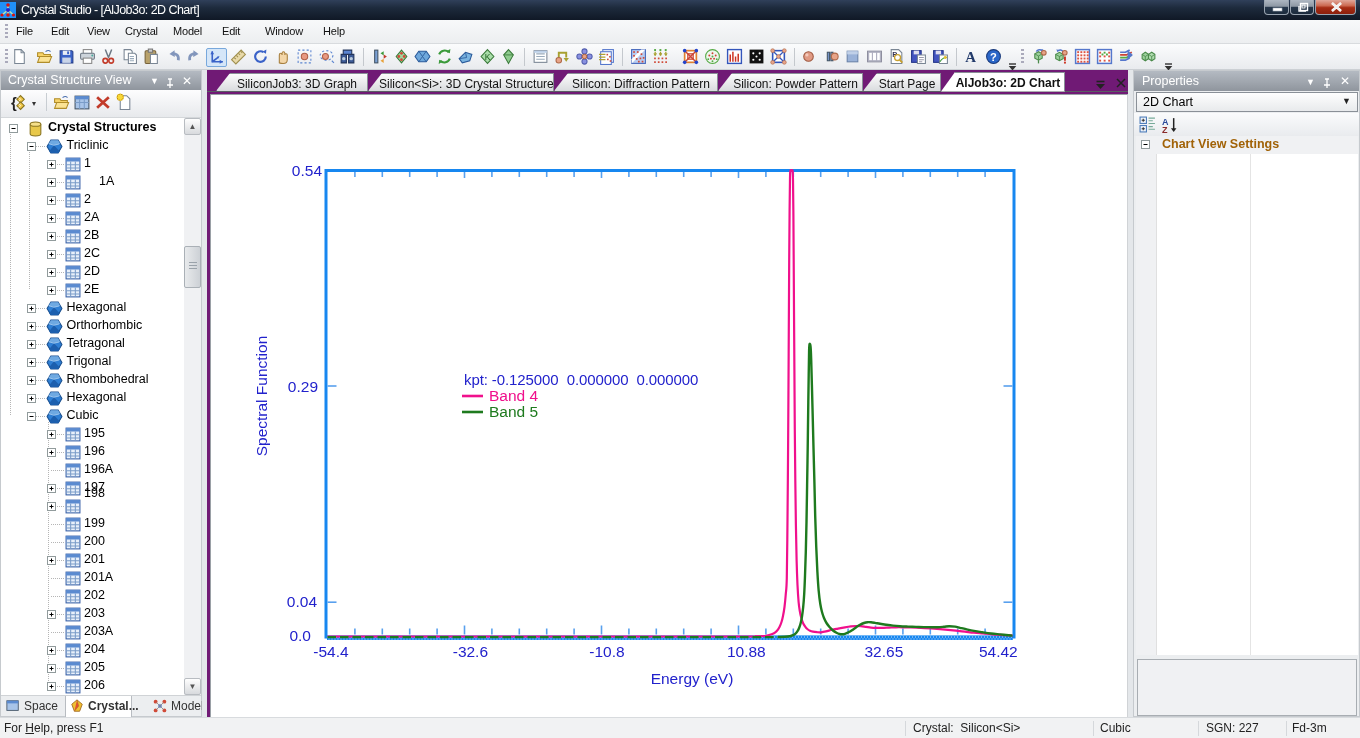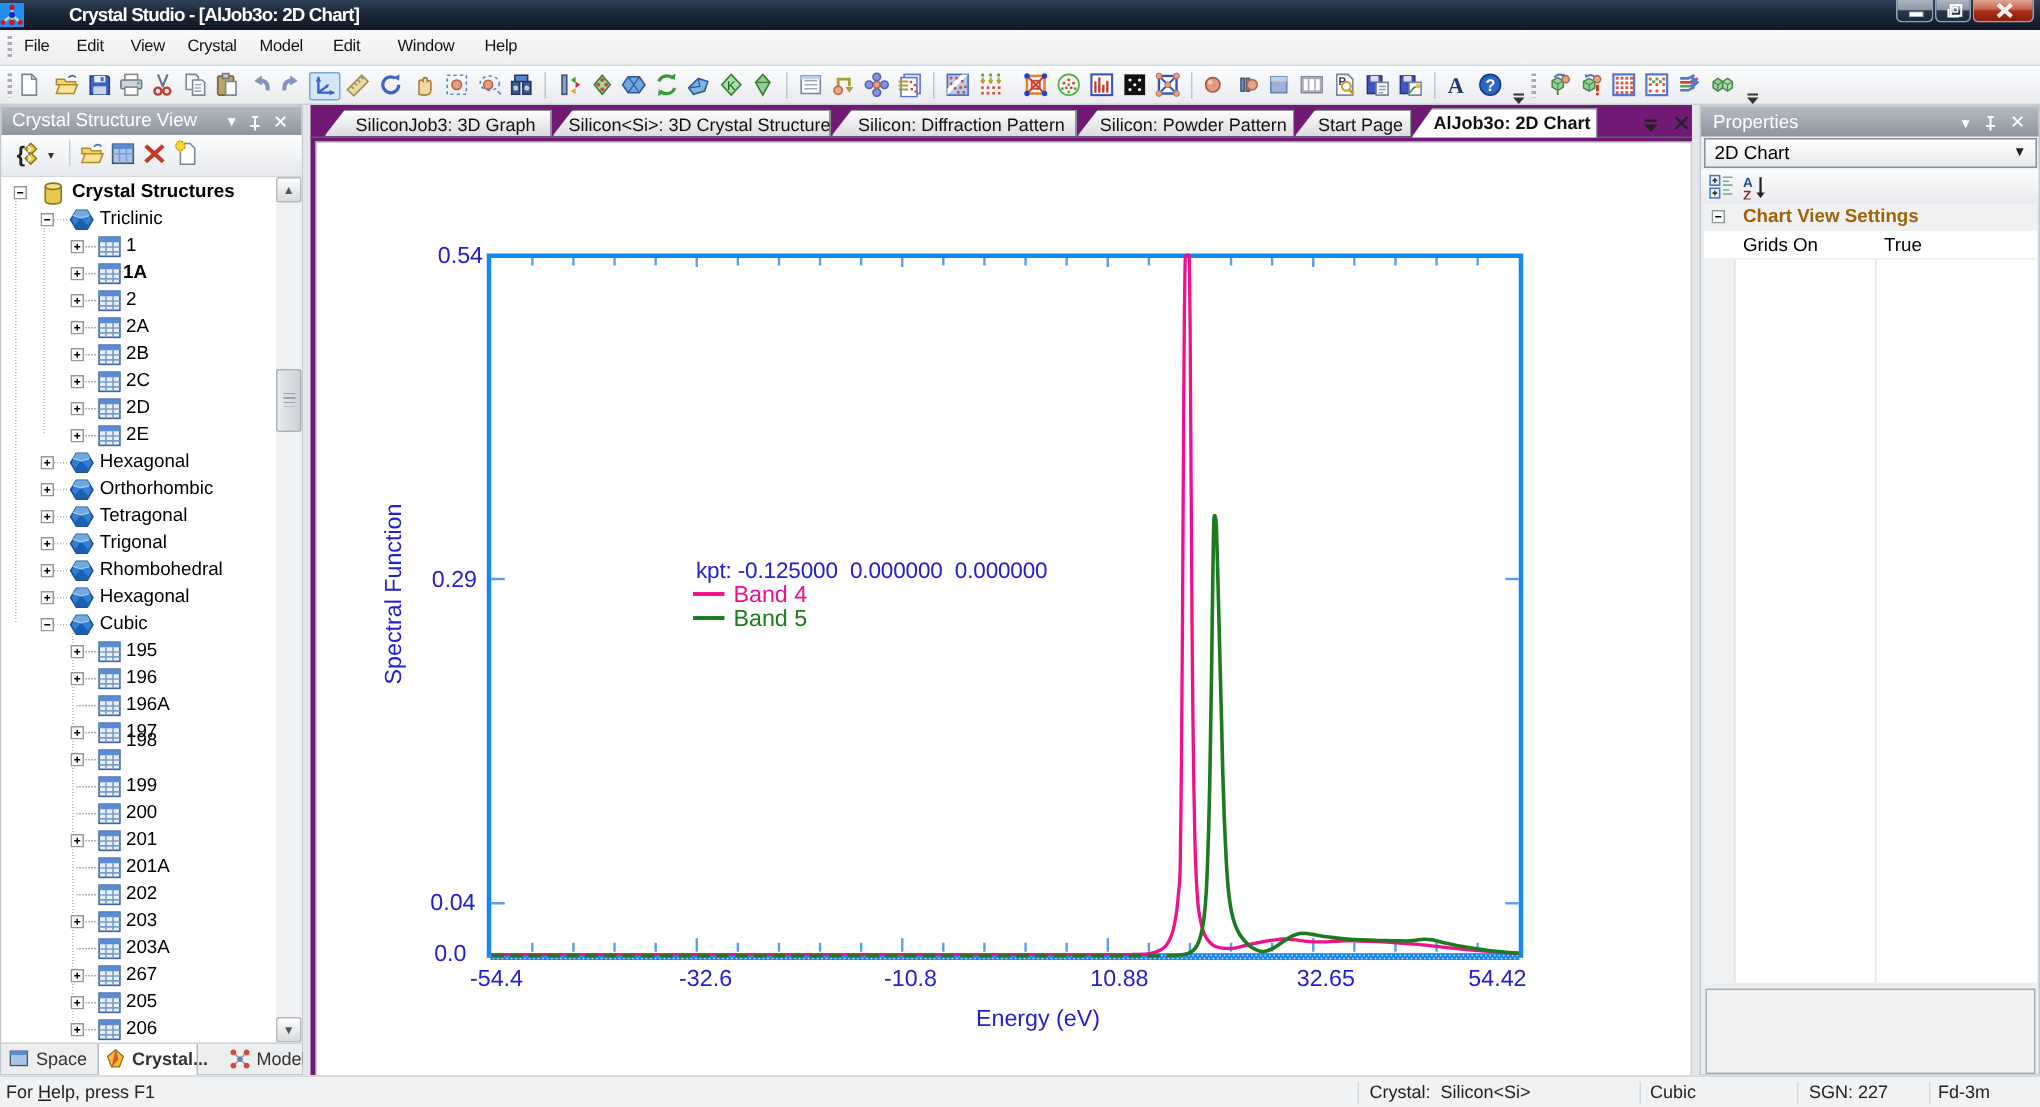--- a/index.html
+++ b/index.html
@@ -1,17 +1,17 @@
 <!DOCTYPE html>
 <html><head><meta charset="utf-8"><style>
 * { margin:0; padding:0; box-sizing:border-box; }
 body { width:1360px; height:738px; font-family:"Liberation Sans",sans-serif; overflow:hidden; position:relative; background:#eef0f2; }
 .titlebar { position:absolute; left:0; top:0; width:1360px; height:20px; background:linear-gradient(#30405a 0%,#1d2a3c 40%,#101826 100%); }
 .titlebar .ticon { position:absolute; left:0px; top:2px; }
-.titlebar .ttext { position:absolute; left:21px; top:3px; color:#fff; font-size:12.5px; font-weight:bold; letter-spacing:-0.55px;margin-left:25px; }
+.titlebar .ttext { position:absolute; left:21px; top:3px; color:#fff; font-size:12.5px; font-weight:normal; letter-spacing:-0.55px; }
 .wbtn { position:absolute; top:0; height:15px; border:1px solid #9aa4b0; border-top:none; border-radius:0 0 4px 4px; background:linear-gradient(#aeb7c2 0%,#8e98a4 45%,#27384c 52%,#1b2a3c 100%); }
 .wbtn.close { background:linear-gradient(#e0a79a 0%,#cc6a52 40%,#a62c14 55%,#8c1f0c 100%); }
 .menubar { position:absolute; left:0; top:20px; width:1360px; height:24px; background:linear-gradient(#f8f9fa,#eceef0); border-bottom:1px solid #d8dbde; }
 .menubar span { position:absolute; top:5px; font-size:11px; color:#111; letter-spacing:-0.2px; }
 .mgrip { position:absolute; left:5px; top:4px; width:3px; height:16px; background:repeating-linear-gradient(#aab 0 2px,transparent 2px 4px); }
 .toolbar { position:absolute; left:0; top:44px; width:1360px; height:26px; background:linear-gradient(#fbfcfd,#e9ebee); border-bottom:1px solid #ccd0d4; }
 .tico { position:absolute; top:4px; width:21px; height:19px; text-align:center; }
 .tico svg { vertical-align:top; }
 .tsel { border:1px solid #78a8dc; background:#d5e6f8; border-radius:2px; }
 .tsep { position:absolute; top:4px; width:1px; height:18px; background:#c4c8cd; }
@@ -557,21 +557,21 @@
           <path d="M2.5 4.5h4M4.5 2.5v4" stroke="#000" stroke-width="1"></path>
         </svg>
       </div>
 <div class="tico2" style="left:63.5px;top:56.5px">
         <svg width="16" height="15" viewBox="0 0 15 14">
           <rect x="1" y="1" width="13" height="12" fill="#e8f0fa" stroke="#3a62a8"></rect>
           <rect x="1" y="1" width="13" height="3.2" fill="#5b8bd0"></rect>
           <path d="M1 7.2h13M1 10.2h13M5.3 4.2v8.8M9.7 4.2v8.8" stroke="#7a9cc8" stroke-width="1"></path>
         </svg>
       </div>
-<div class="tlab" style="left:81px;top:56.0px;font-weight:bold">1A</div>
+<div class="tlab" style="left:98px;top:56.0px;font-weight:normal">1A</div>
 <div style="position:absolute;left:50px;top:82.0px;width:13.5px;height:1px;background-image:repeating-linear-gradient(90deg,#b5b5b5 0 1px,transparent 1px 2px)"></div>
 <div class="texp" style="left:45.5px;top:77.5px">
         <svg width="9" height="9" viewBox="0 0 9 9">
           <rect x="0.5" y="0.5" width="8" height="8" fill="#fff" stroke="#919b9c"></rect>
           <path d="M2.5 4.5h4M4.5 2.5v4" stroke="#000" stroke-width="1"></path>
         </svg>
       </div>
 <div class="tico2" style="left:63.5px;top:74.5px">
         <svg width="16" height="15" viewBox="0 0 15 14">
           <rect x="1" y="1" width="13" height="12" fill="#e8f0fa" stroke="#3a62a8"></rect>
@@ -918,21 +918,21 @@
           <path d="M2.5 4.5h4M4.5 2.5v4" stroke="#000" stroke-width="1"></path>
         </svg>
       </div>
 <div class="tico2" style="left:63.5px;top:524.5px">
         <svg width="16" height="15" viewBox="0 0 15 14">
           <rect x="1" y="1" width="13" height="12" fill="#e8f0fa" stroke="#3a62a8"></rect>
           <rect x="1" y="1" width="13" height="3.2" fill="#5b8bd0"></rect>
           <path d="M1 7.2h13M1 10.2h13M5.3 4.2v8.8M9.7 4.2v8.8" stroke="#7a9cc8" stroke-width="1"></path>
         </svg>
       </div>
-<div class="tlab" style="left:83px;top:524.0px;font-weight:normal">267</div>
+<div class="tlab" style="left:83px;top:524.0px;font-weight:normal">204</div>
 <div style="position:absolute;left:50px;top:550.0px;width:13.5px;height:1px;background-image:repeating-linear-gradient(90deg,#b5b5b5 0 1px,transparent 1px 2px)"></div>
 <div class="texp" style="left:45.5px;top:545.5px">
         <svg width="9" height="9" viewBox="0 0 9 9">
           <rect x="0.5" y="0.5" width="8" height="8" fill="#fff" stroke="#919b9c"></rect>
           <path d="M2.5 4.5h4M4.5 2.5v4" stroke="#000" stroke-width="1"></path>
         </svg>
       </div>
 <div class="tico2" style="left:63.5px;top:542.5px">
         <svg width="16" height="15" viewBox="0 0 15 14">
           <rect x="1" y="1" width="13" height="12" fill="#e8f0fa" stroke="#3a62a8"></rect>
@@ -1123,24 +1123,20 @@
         <span style="position:absolute;left:26px;top:1px">Chart View Settings</span>
       </div>
     <div class="texp" style="left:5px;top:4px;z-index:2">
         <svg width="9" height="9" viewBox="0 0 9 9">
           <rect x="0.5" y="0.5" width="8" height="8" fill="#fff" stroke="#919b9c"></rect>
           <path d="M2.5 4.5h4" stroke="#000" stroke-width="1"></path>
         </svg>
       </div>
     <div class="pgut"></div>
     <div class="pvline"></div>
-    <div class="prow" style="background:#fff">
-        <span style="position:absolute;left:26px;top:2px">Grids On</span>
-        <span style="position:absolute;left:120px;top:2px">True</span>
-      </div>
   </div>
   <div class="pdesc"></div>
 </div>
 <div class="statusbar">
   <span style="position:absolute;left:4px;top:3px">For <u>H</u>elp, press F1</span>
   <div class="sep" style="left:905px"></div>
   <span style="position:absolute;left:913px;top:3px">Crystal:&nbsp;&nbsp;Silicon&lt;Si&gt;</span>
   <div class="sep" style="left:1093px"></div>
   <span style="position:absolute;left:1100px;top:3px">Cubic</span>
   <div class="sep" style="left:1198px"></div>

